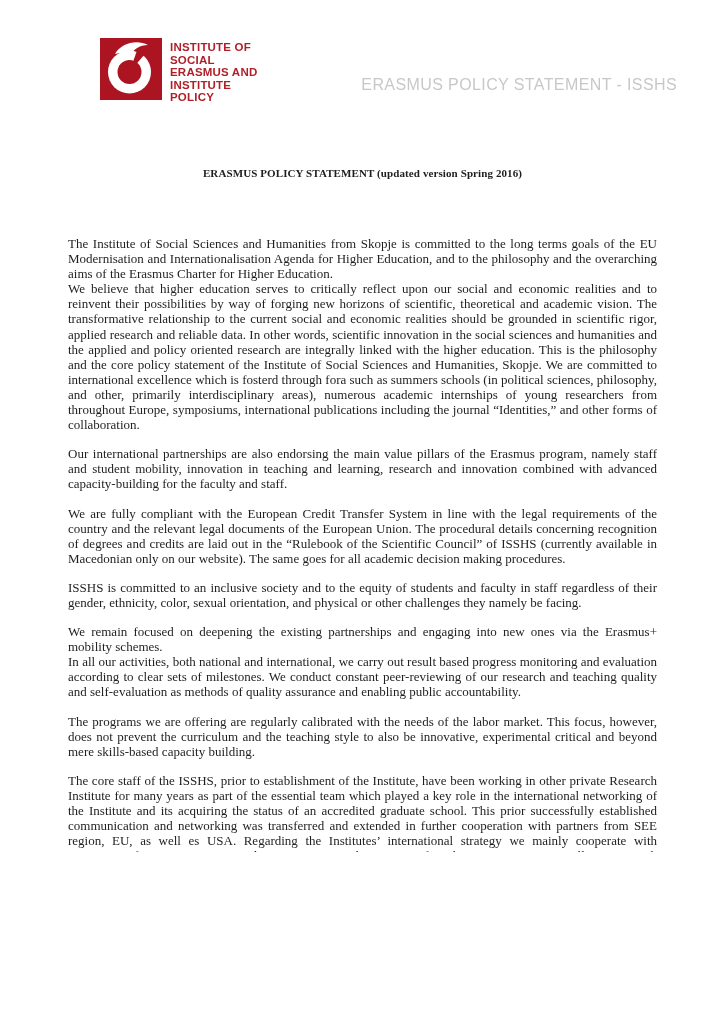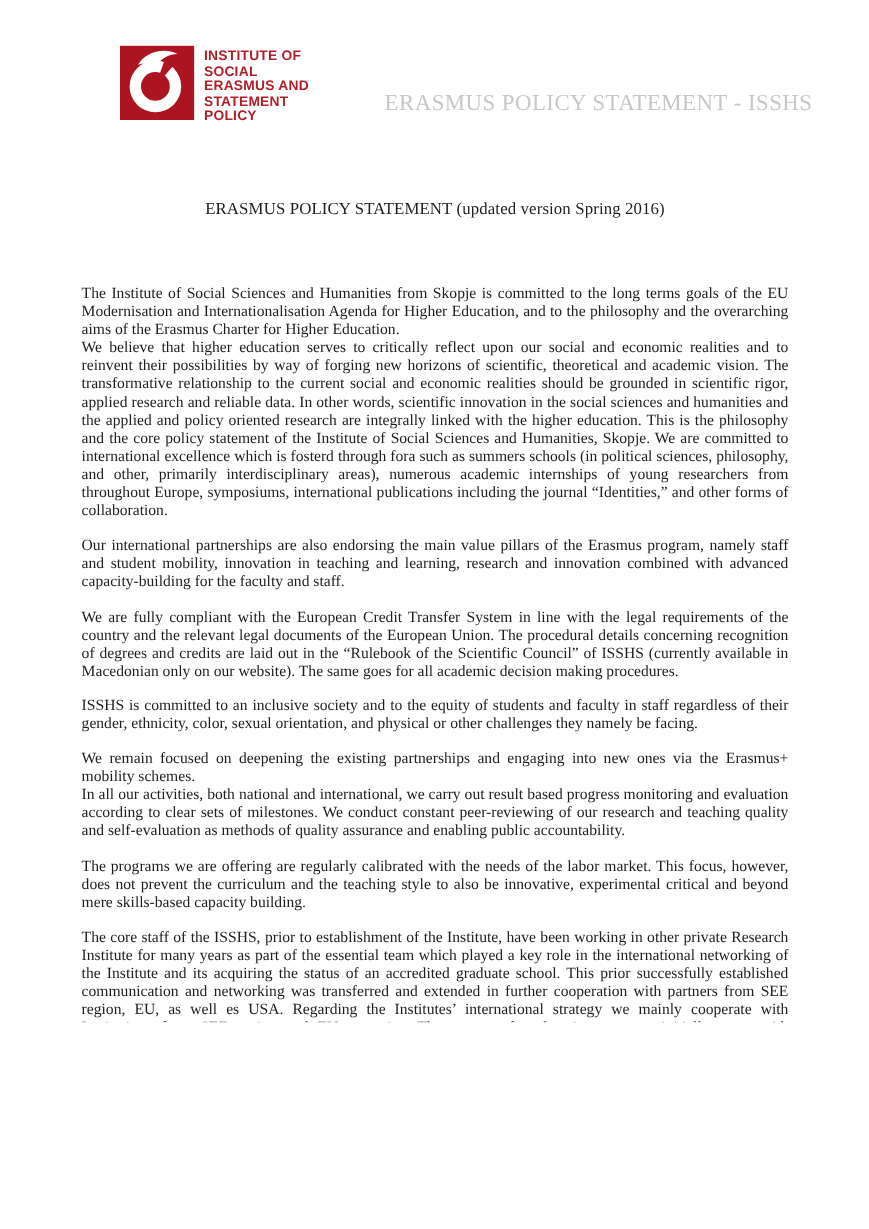--- a/index.html
+++ b/index.html
@@ -36,44 +36,44 @@
     font-weight: bold;
     font-size: 11.5px;
     line-height: 12.6px;
     letter-spacing: 0.2px;
     color: var(--logo-text-red, #b01f28);
   }
   .watermark {
     position: absolute;
     top: 76px;
     right: 47px;
-    font-family: Liberation Serif, serif;
-    font-size: 19px;
+    font-family: Liberation Sans, sans-serif;
+    font-size: 16px;
     letter-spacing: 0.4px;
     color: var(--watermark-gray, #c8c8c8);
     white-space: nowrap;
   }
 
   
   .titles {
     position: absolute;
     top: 143px;
     left: 68px;
     right: 67px;
     text-align: center;
   }
   .doc-title {
     font-weight: bold;
     font-size: 12.8px;
     letter-spacing: 0.1px;
   }
   .doc-subtitle {
     margin-top: 24px;
-    font-weight: normal;
-    font-size: 14px;
+    font-weight: bold;
+    font-size: 11px;
     letter-spacing: 0.1px;
   }
 
   
   .doc-body {
     position: absolute;
     top: 236px;
     left: 68px;
     right: 67px;
     font-size: 13px;
@@ -94,21 +94,21 @@
       <rect class="logo-rect" x="0" y="0" width="62" height="62"></rect>
       <circle class="logo-white" cx="29.5" cy="34" r="21.5"></circle>
       <circle class="logo-cut" cx="29.5" cy="34" r="12"></circle>
       <path class="logo-cut" d="M29.5 34 L41 1 L51 9 Z"></path>
       <path class="logo-white" d="M15 16 C21 5 37 1 48 7 C40 7 32.5 11.5 29 19.5 C24.5 14.5 19.5 14.5 15 16 Z"></path>
     </svg>
     <div class="logo-text">
       <div>INSTITUTE OF</div>
       <div>SOCIAL</div>
       <div>ERASMUS AND</div>
-      <div>STATEMENT</div>
+      <div>INSTITUTE</div>
       <div>POLICY</div>
     </div>
   </div>
 
   <div class="watermark">ERASMUS POLICY STATEMENT - ISSHS</div>
 
   <div class="titles">
     <div class="doc-subtitle">ERASMUS POLICY STATEMENT (updated version Spring 2016)</div>
   </div>
 

